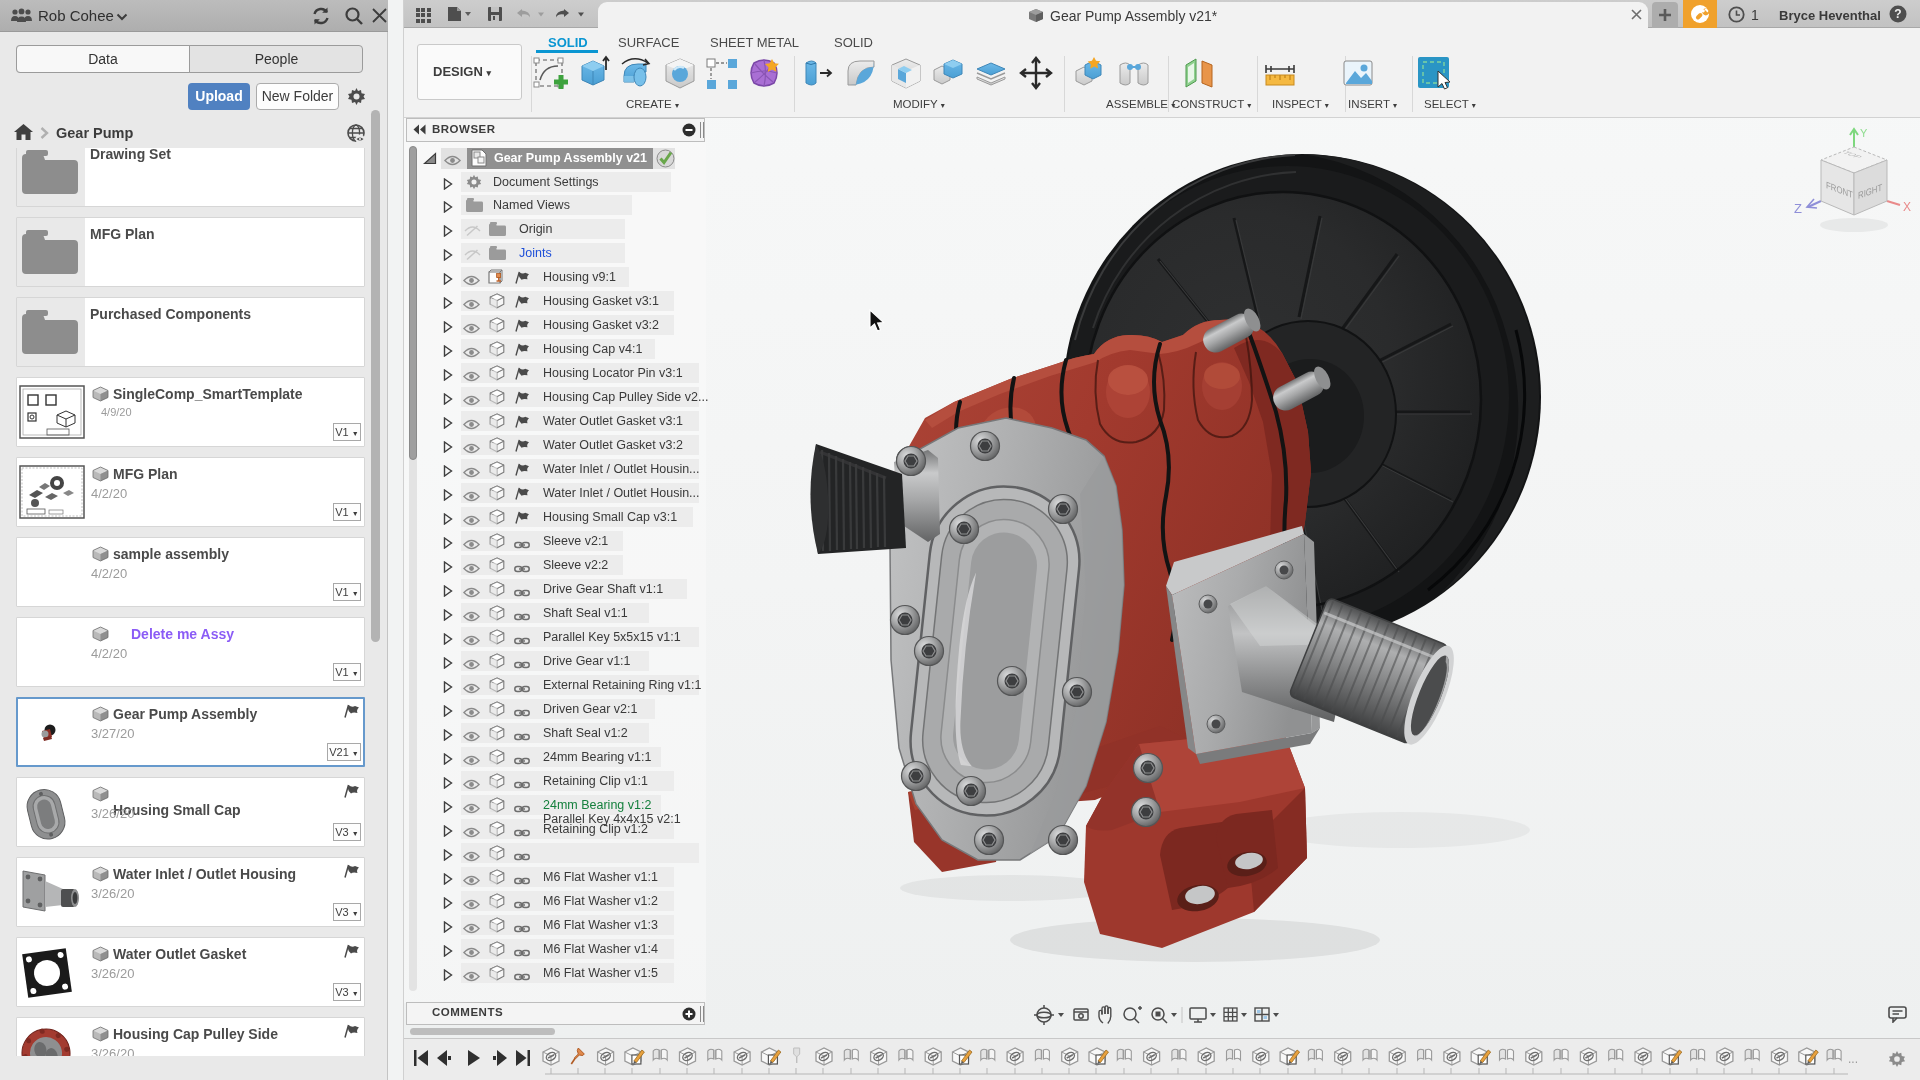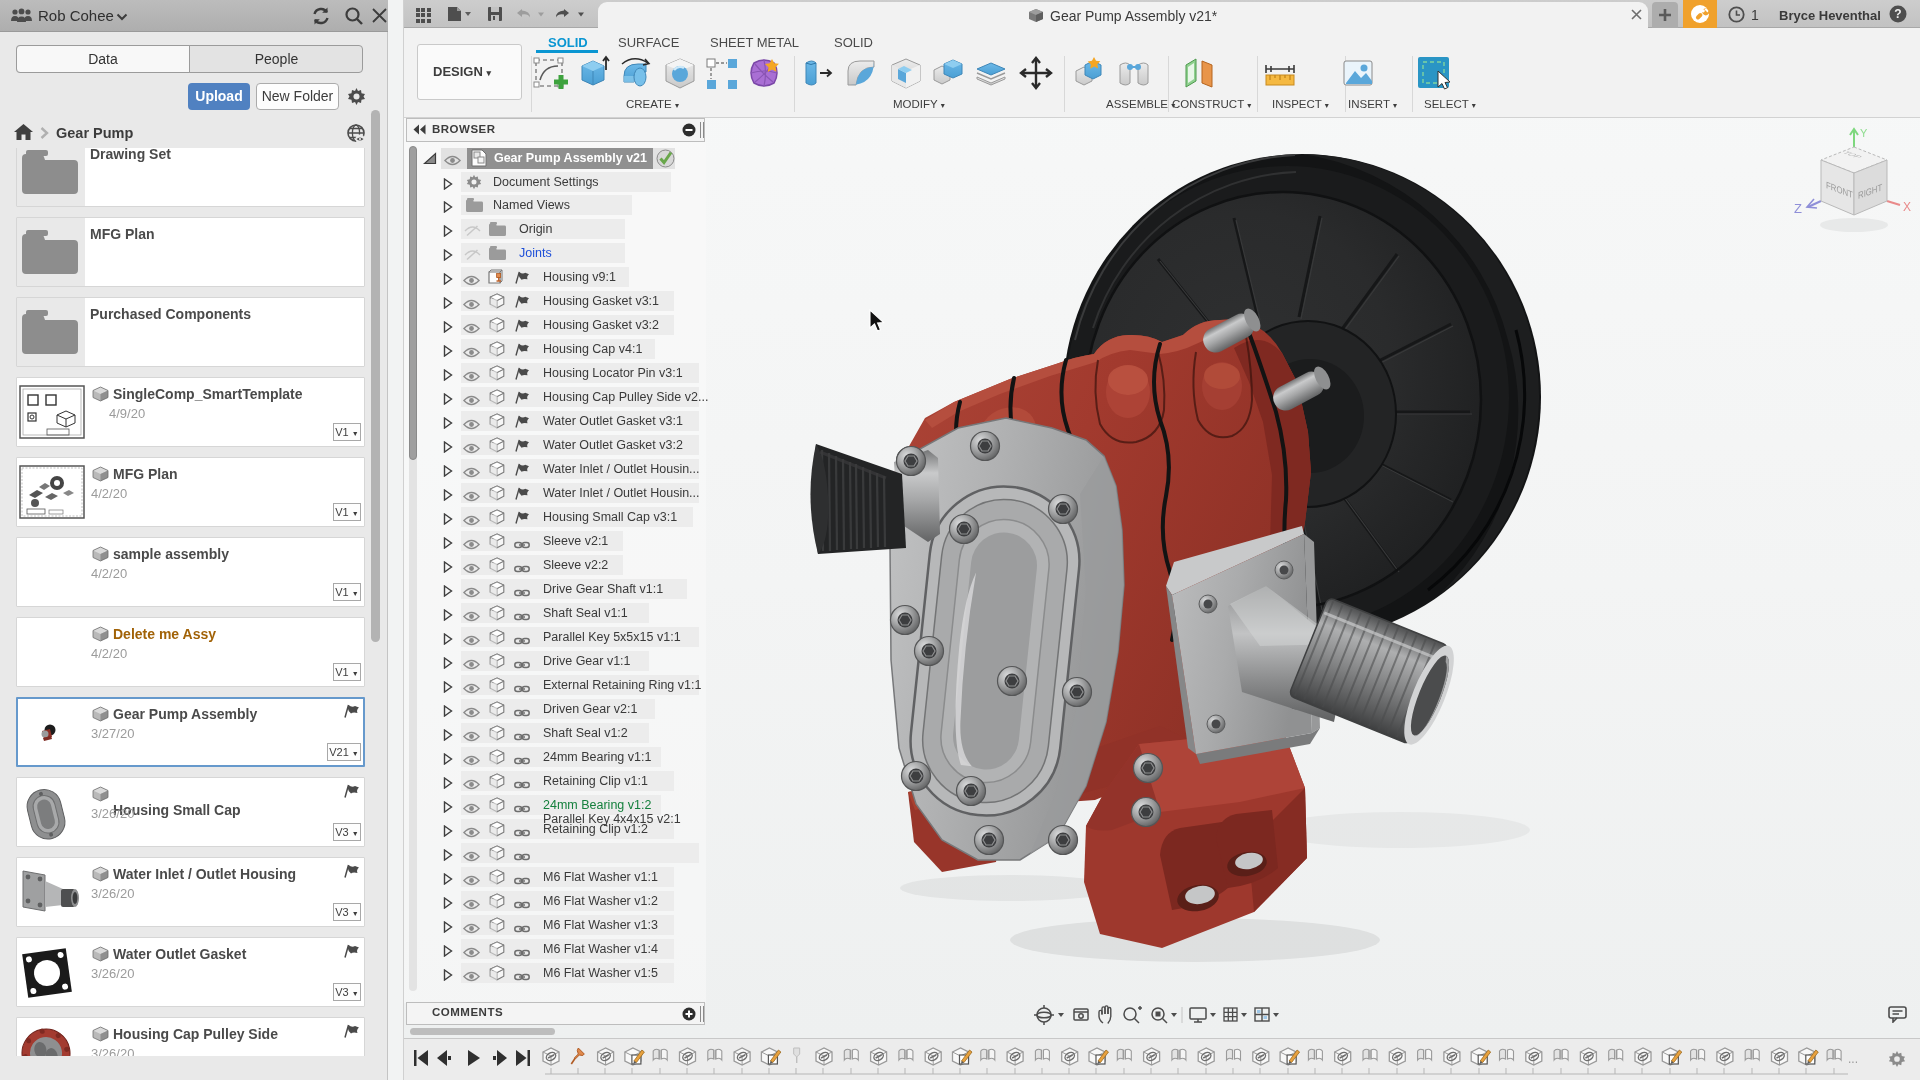--- a/index.html
+++ b/index.html
@@ -562,21 +562,21 @@
         <path d="M 38 30 l 9 -4 9 4 0 8 -9 4 -9 -4 Z M 38 30 l 9 4 9 -4 M 47 34 l 0 8" fill="none" stroke="#333" stroke-width="1"></path>
         <rect x="28" y="44" width="22" height="6" fill="none" stroke="#555" stroke-width="0.8"></rect>
       </svg></div>
 <div class="abs" style="left:92px;top:238px;"><svg width="17" height="16" viewBox="0 0 17 16" style="vertical-align:-2px;">
         <path d="M 8.5 1 L 16 4.5 L 16 11.5 L 8.5 15 L 1 11.5 L 1 4.5 Z" fill="#b9b9b9"></path>
         <path d="M 8.5 1 L 16 4.5 L 8.5 8 L 1 4.5 Z" fill="#d9d9d9"></path>
         <path d="M 8.5 8 L 16 4.5 L 16 11.5 L 8.5 15 Z" fill="#8f8f8f"></path>
         <path d="M 8.5 1 L 16 4.5 L 16 11.5 L 8.5 15 L 1 11.5 L 1 4.5 Z" fill="none" stroke="#6e6e6e" stroke-width="0.8"></path>
       </svg></div>
 <div class="abs" style="left:113px;top:238px;font-size:14px;font-weight:bold;color:#4a4a4a;">SingleComp_SmartTemplate</div>
-<div class="abs" style="left:109px;top:258px;font-size:13px;color:#9b9b9b;">4/9/20</div>
+<div class="abs" style="left:101px;top:258px;font-size:11px;color:#9b9b9b;">4/9/20</div>
 <div class="abs" style="left:333px;top:275px;width:28px;height:18px;border:1px solid #a8a8a8;background:#fdfdfd;font-size:11px;color:#3c3c3c;text-align:center;line-height:17px;white-space:nowrap;">V1 <span style="font-size:7px;">▼</span></div>
 <div class="abs" style="left:16px;top:309px;width:349px;height:70px;background:#fff;border:1px solid #d6d6d6;border-radius:1px;"></div>
 <div class="abs" style="left:19px;top:317px;"><svg width="66" height="54" viewBox="0 0 66 54">
         <rect x="1" y="1" width="64" height="52" fill="#fff" stroke="#555" stroke-width="1.5"></rect>
         <rect x="3" y="3" width="60" height="48" fill="none" stroke="#999" stroke-width="0.6" stroke-dasharray="2,1.5"></rect>
         <circle cx="38" cy="18" r="7" fill="#444"></circle>
         <circle cx="38" cy="18" r="3" fill="#fff"></circle>
         <path d="M 10 30 l 8 -5 6 3 -8 5 Z" fill="#555"></path>
         <path d="M 20 22 l 6 -4 5 3 -6 4 Z" fill="#777"></path>
         <path d="M 26 32 l 7 -4 6 3 -7 4 Z" fill="#666"></path>
@@ -604,21 +604,21 @@
 <div class="abs" style="left:113px;top:398px;font-size:14px;font-weight:bold;color:#4a4a4a;">sample assembly</div>
 <div class="abs" style="left:91px;top:418px;font-size:13px;color:#9b9b9b;">4/2/20</div>
 <div class="abs" style="left:333px;top:435px;width:28px;height:18px;border:1px solid #a8a8a8;background:#fdfdfd;font-size:11px;color:#3c3c3c;text-align:center;line-height:17px;white-space:nowrap;">V1 <span style="font-size:7px;">▼</span></div>
 <div class="abs" style="left:16px;top:469px;width:349px;height:70px;background:#fff;border:1px solid #d6d6d6;border-radius:1px;"></div>
 <div class="abs" style="left:92px;top:478px;"><svg width="17" height="16" viewBox="0 0 17 16" style="vertical-align:-2px;">
         <path d="M 8.5 1 L 16 4.5 L 16 11.5 L 8.5 15 L 1 11.5 L 1 4.5 Z" fill="#b9b9b9"></path>
         <path d="M 8.5 1 L 16 4.5 L 8.5 8 L 1 4.5 Z" fill="#d9d9d9"></path>
         <path d="M 8.5 8 L 16 4.5 L 16 11.5 L 8.5 15 Z" fill="#8f8f8f"></path>
         <path d="M 8.5 1 L 16 4.5 L 16 11.5 L 8.5 15 L 1 11.5 L 1 4.5 Z" fill="none" stroke="#6e6e6e" stroke-width="0.8"></path>
       </svg></div>
-<div class="abs" style="left:113px;top:478px;font-size:14px;font-weight:bold;color:#a16207;">Delete me Assy</div>
+<div class="abs" style="left:131px;top:478px;font-size:14px;font-weight:bold;color:#8b5cf6;">Delete me Assy</div>
 <div class="abs" style="left:91px;top:498px;font-size:13px;color:#9b9b9b;">4/2/20</div>
 <div class="abs" style="left:333px;top:515px;width:28px;height:18px;border:1px solid #a8a8a8;background:#fdfdfd;font-size:11px;color:#3c3c3c;text-align:center;line-height:17px;white-space:nowrap;">V1 <span style="font-size:7px;">▼</span></div>
 <div class="abs" style="left:16px;top:549px;width:349px;height:70px;background:#fff;border:2px solid #6699cc;border-radius:1px;"></div>
 <div class="abs" style="left:38px;top:575px;"><svg width="20" height="20" viewBox="0 0 20 20">
         <circle cx="12" cy="7" r="5.5" fill="#1d1d1d"></circle>
         <path d="M 4 8 L 12 6 L 14 14 L 6 16 Z" fill="#8e2f26"></path>
         <circle cx="7" cy="11" r="3.5" fill="#9a9b9c"></circle>
         <path d="M 5 15 l 8 -2 1 3 -8 2 Z" fill="#7e2a22"></path>
       </svg></div>
 <div class="abs" style="left:92px;top:558px;"><svg width="17" height="16" viewBox="0 0 17 16" style="vertical-align:-2px;">

